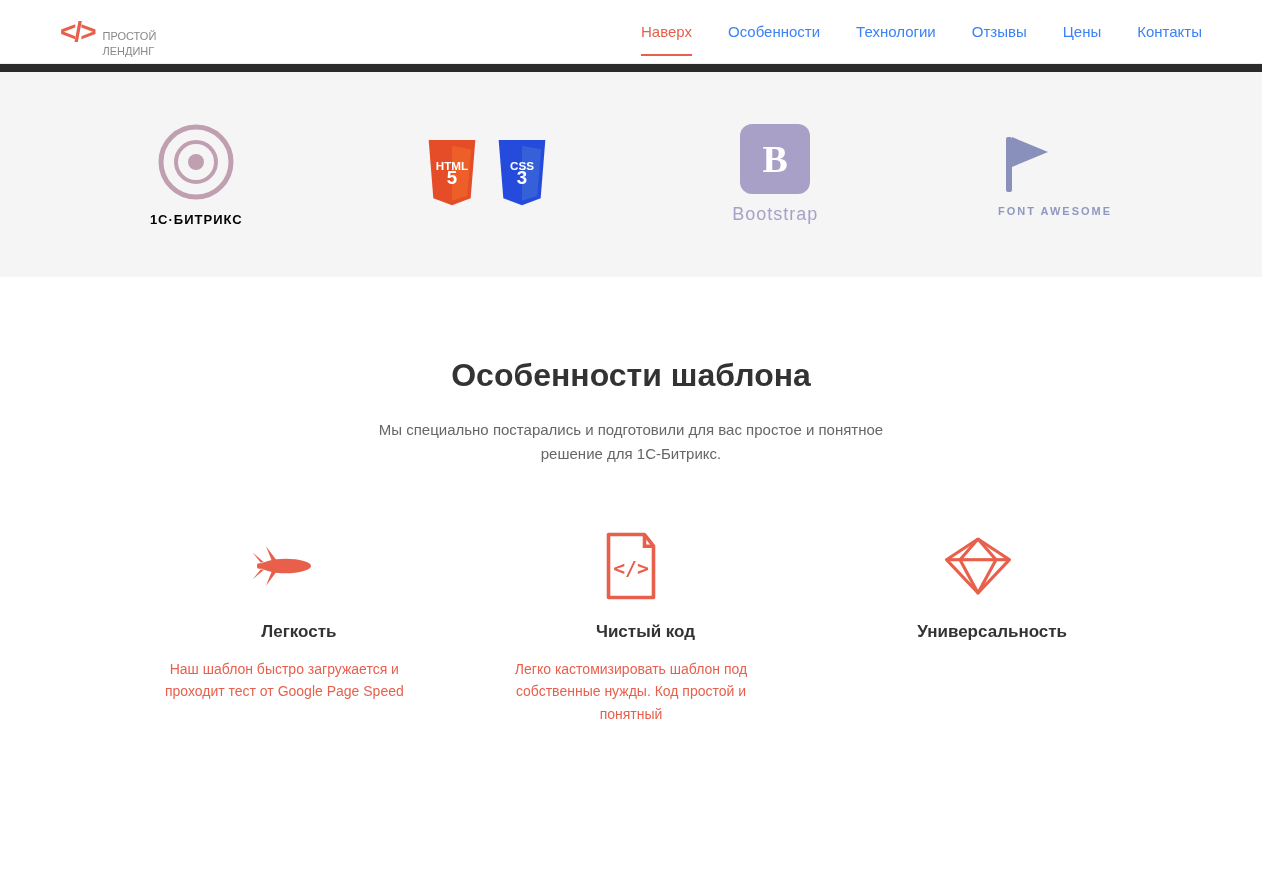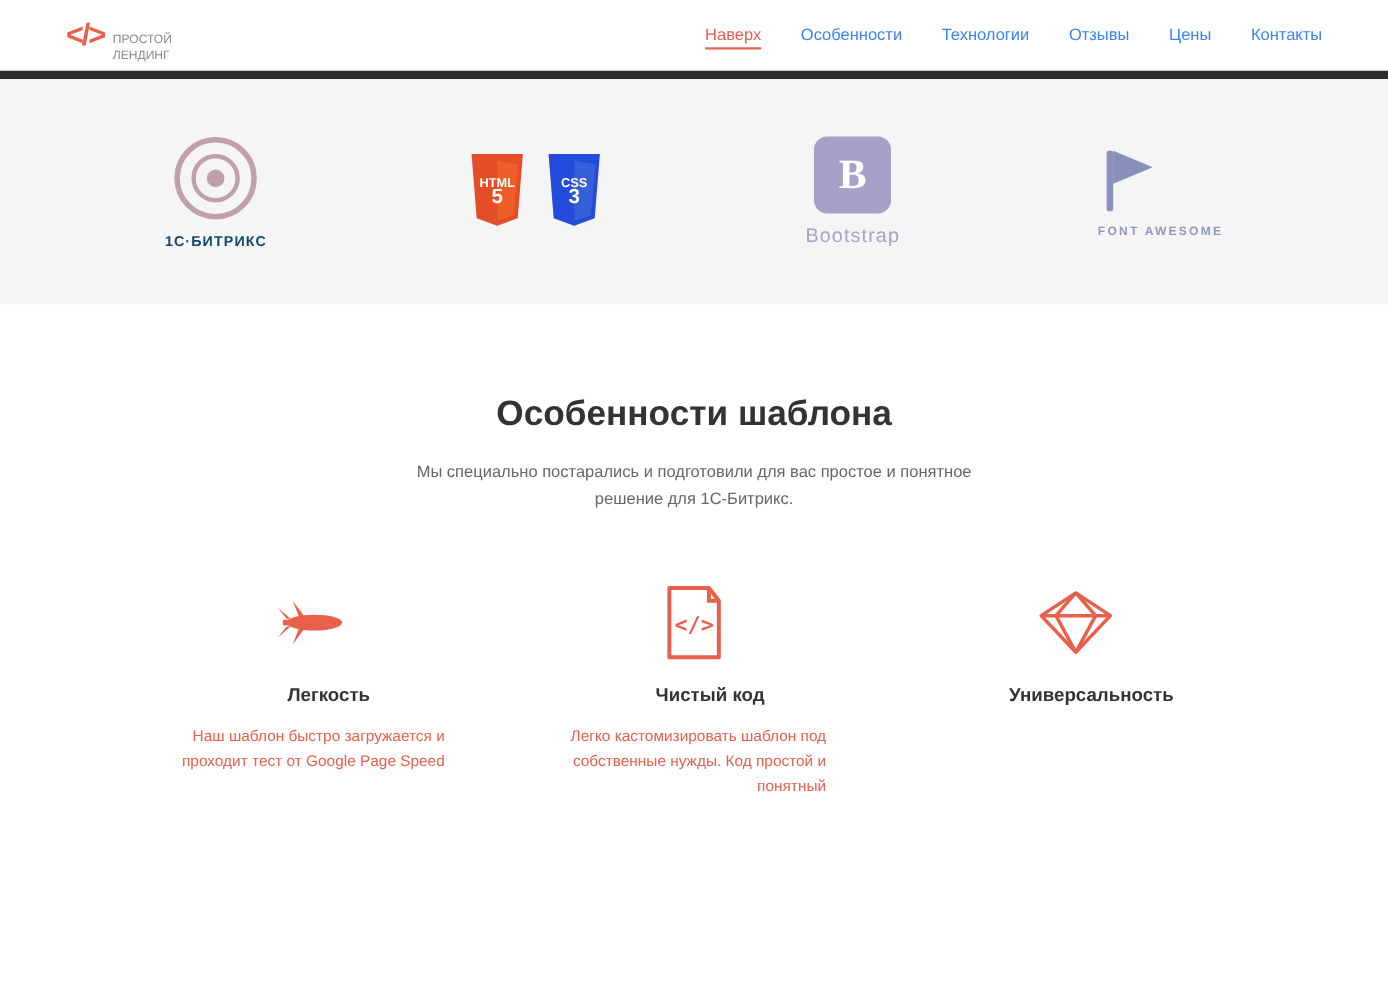--- a/index.html
+++ b/index.html
@@ -41,21 +41,21 @@
       list-style: none;
     }
     .nav-links li a {
       text-decoration: none;
       color: #3b82f6;
       font-size: 15px;
     }
     .nav-links li a.active {
       color: #e8604c;
       border-bottom: 2px solid #e8604c;
-      padding-bottom: 3px;
+      padding-bottom: 14px;
     }
 
     
     .dark-strip {
       height: 8px;
       background: #2a2a2a;
     }
 
     
     .tech-section {
@@ -74,21 +74,21 @@
 
     
     .bitrix-logo {
       display: flex;
       flex-direction: column;
       align-items: center;
       gap: 6px;
     }
     .bitrix-text {
       font-size: 13px;
-      color: #0c4a6e;
+      color: #000000;
       font-weight: bold;
       letter-spacing: 1px;
     }
 
     
     .html-css-logos {
       display: flex;
       gap: 10px;
       align-items: flex-end;
     }
@@ -190,21 +190,20 @@
       font-size: 17px;
       font-weight: bold;
       color: #333;
       margin-left: 29px;
     }
     .feature-desc {
       font-size: 14px;
       color: #e8604c;
       line-height: 1.6;
       max-width: 240px;
-      text-align: right;
     }
 
     
     .icon-plane svg,
     .icon-code svg,
     .icon-diamond svg {
       width: 72px;
       height: 72px;
     }
   </style>

